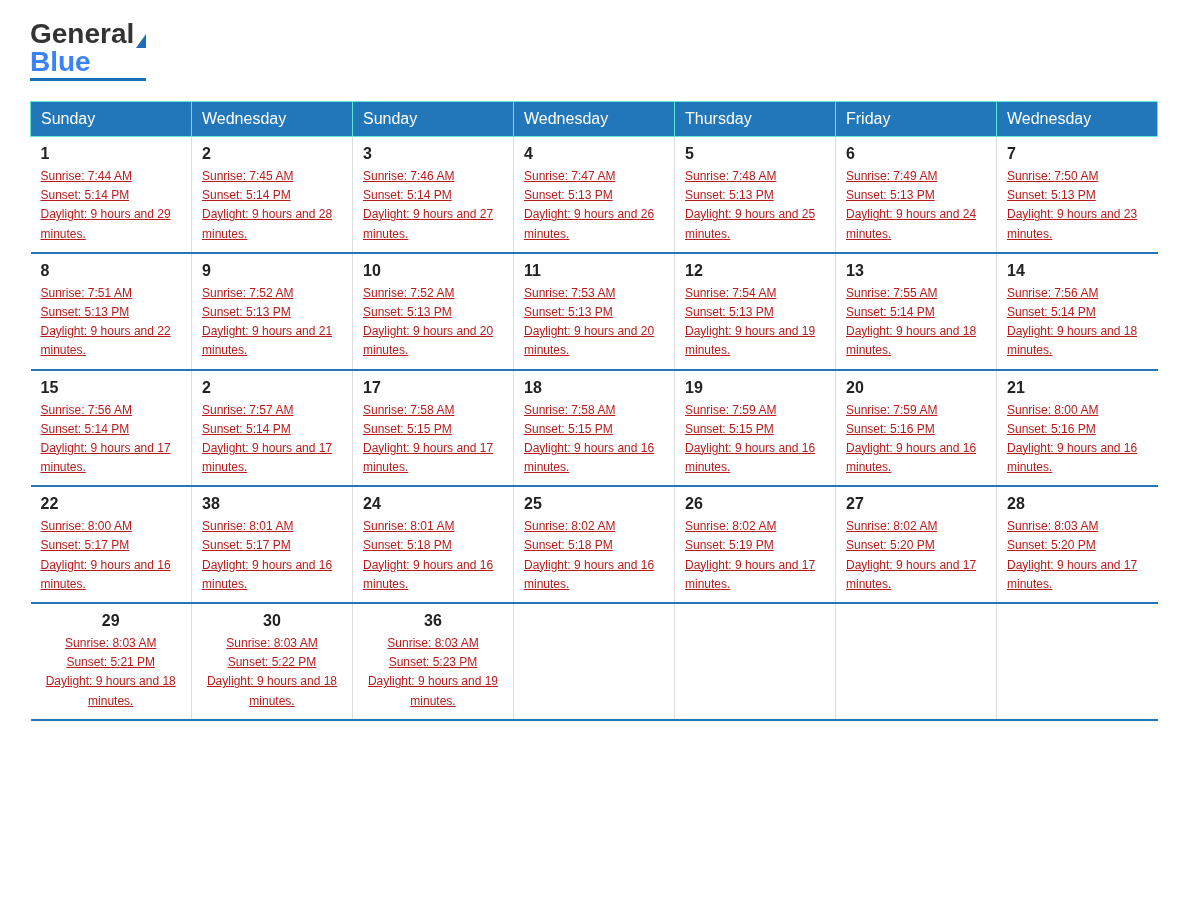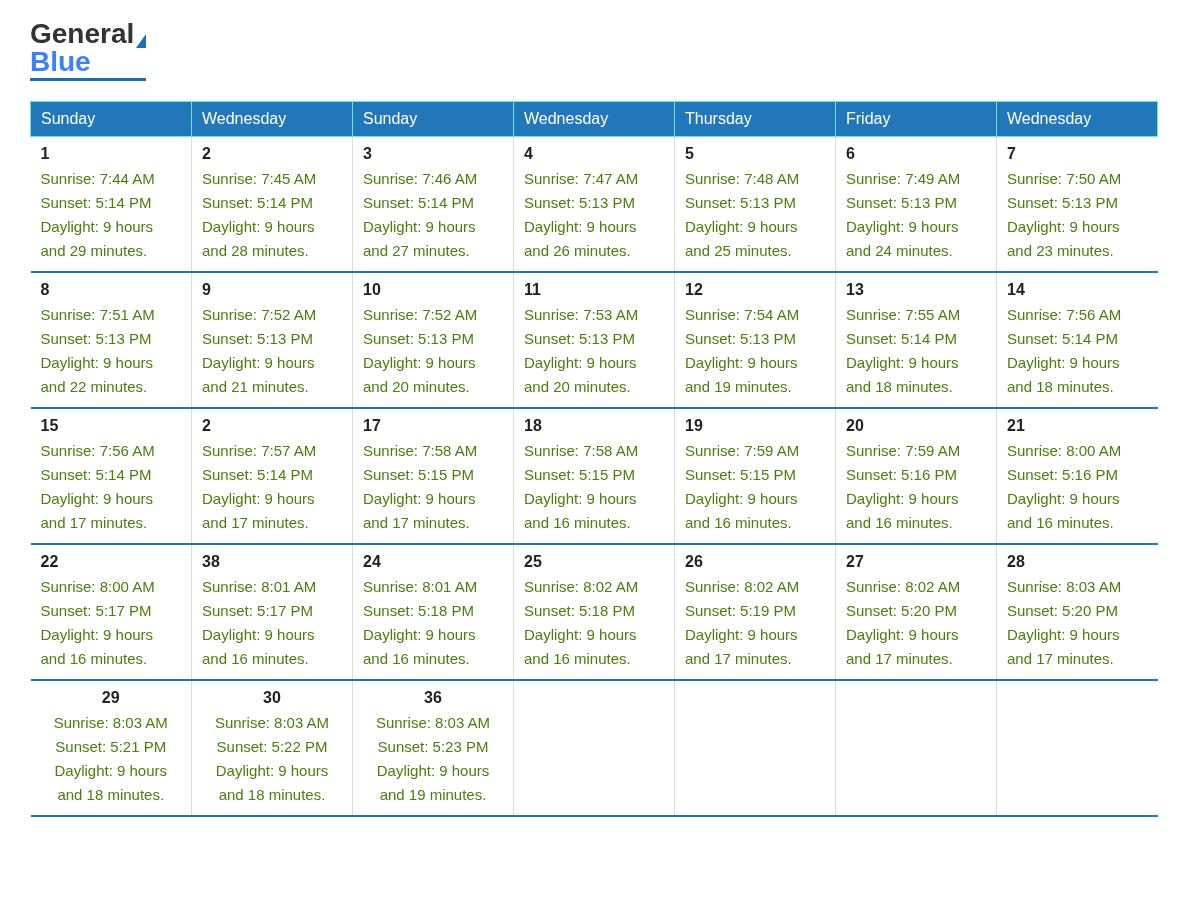--- a/index.html
+++ b/index.html
@@ -91,23 +91,24 @@
       border-right: none;
     }
     .day-num {
       font-size: 16px;
       font-weight: bold;
       color: #222;
       display: block;
       margin-bottom: 4px;
     }
     .day-info {
-      font-size: 15px;
-      color: #4d7c0f;
+      font-size: 12px;
+      color: #b91c1c;
       line-height: 1.6;
+      text-decoration: underline;
     }
     .empty-row td {
       border-bottom: none;
       text-align: center;
     }
   </style>
 </head>
 <body>
 
 <div class="header">

